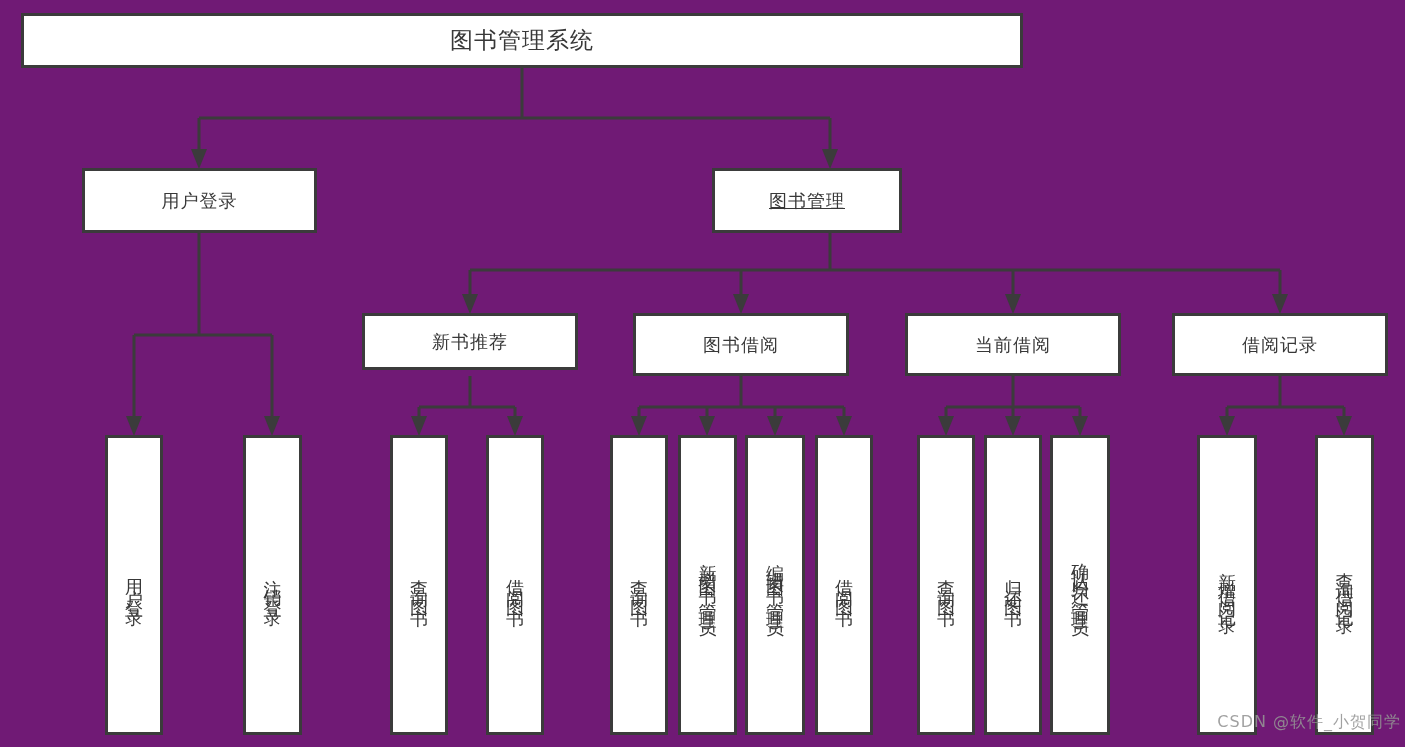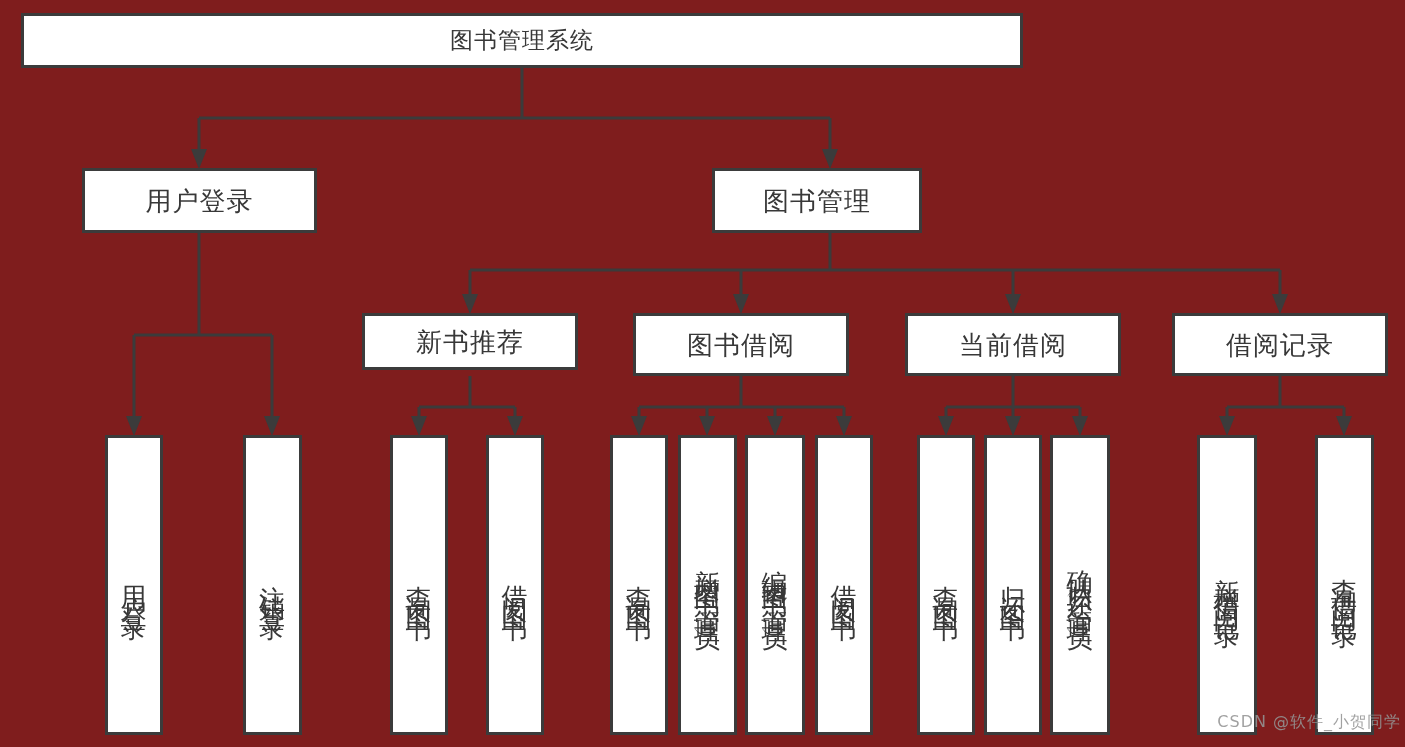--- a/index.html
+++ b/index.html
@@ -5,56 +5,56 @@
   html, body {
     margin: 0;
     padding: 0;
     background: #ffffff;
     font-family: "DejaVu Sans", "Liberation Sans", sans-serif;
   }
   #canvas {
     position: relative;
     width: 1405px;
     height: 747px;
-    background: #7f1d1d;
+    background: #701a75;
     overflow: hidden;
   }
   #wires {
     position: absolute;
     left: 0; top: 0;
     width: 1405px; height: 747px;
     z-index: 1;
   }
   .node {
     position: absolute;
     box-sizing: border-box;
     border: 3px solid #3b3b3b;
     background: #ffffff;
     color: #383838;
     display: flex;
     align-items: center;
     justify-content: center;
-    font-size: 26px;
+    font-size: 18px;
     line-height: 1;
     z-index: 2;
     white-space: nowrap;
   }
   .h { letter-spacing: 1px; }
   .leaf {
     top: 435px;
     height: 300px;
     width: 58px;
     writing-mode: vertical-rl;
     text-orientation: mixed;
     letter-spacing: 10px;
     white-space: normal;
   }
   #n-root  { left: 21px;  top: 13px;  width: 1002px; height: 55px; font-size: 23px; }
   #n-l2a   { left: 82px;  top: 168px; width: 235px;  height: 65px; }
-  #n-l2b   { left: 712px; top: 168px; width: 210px;  height: 65px; }
+  #n-l2b   { left: 712px; top: 168px; width: 190px;  height: 65px; text-decoration: underline; }
   #n-l3a   { left: 362px;  top: 313px; width: 216px; height: 57px; }
   #n-l3b   { left: 633px;  top: 313px; width: 216px; height: 63px; }
   #n-l3c   { left: 905px;  top: 313px; width: 216px; height: 63px; }
   #n-l3d   { left: 1172px; top: 313px; width: 216px; height: 63px; }
   #n-g1b1 { left: 105px; }
   #n-g1b2 { left: 243px; width: 59px; }
   #n-g2b1 { left: 390px; }
   #n-g2b2 { left: 486px; }
   #n-g3b1 { left: 610px; }
   #n-g3b2 { left: 678px; width: 59px; letter-spacing: 8px; }

